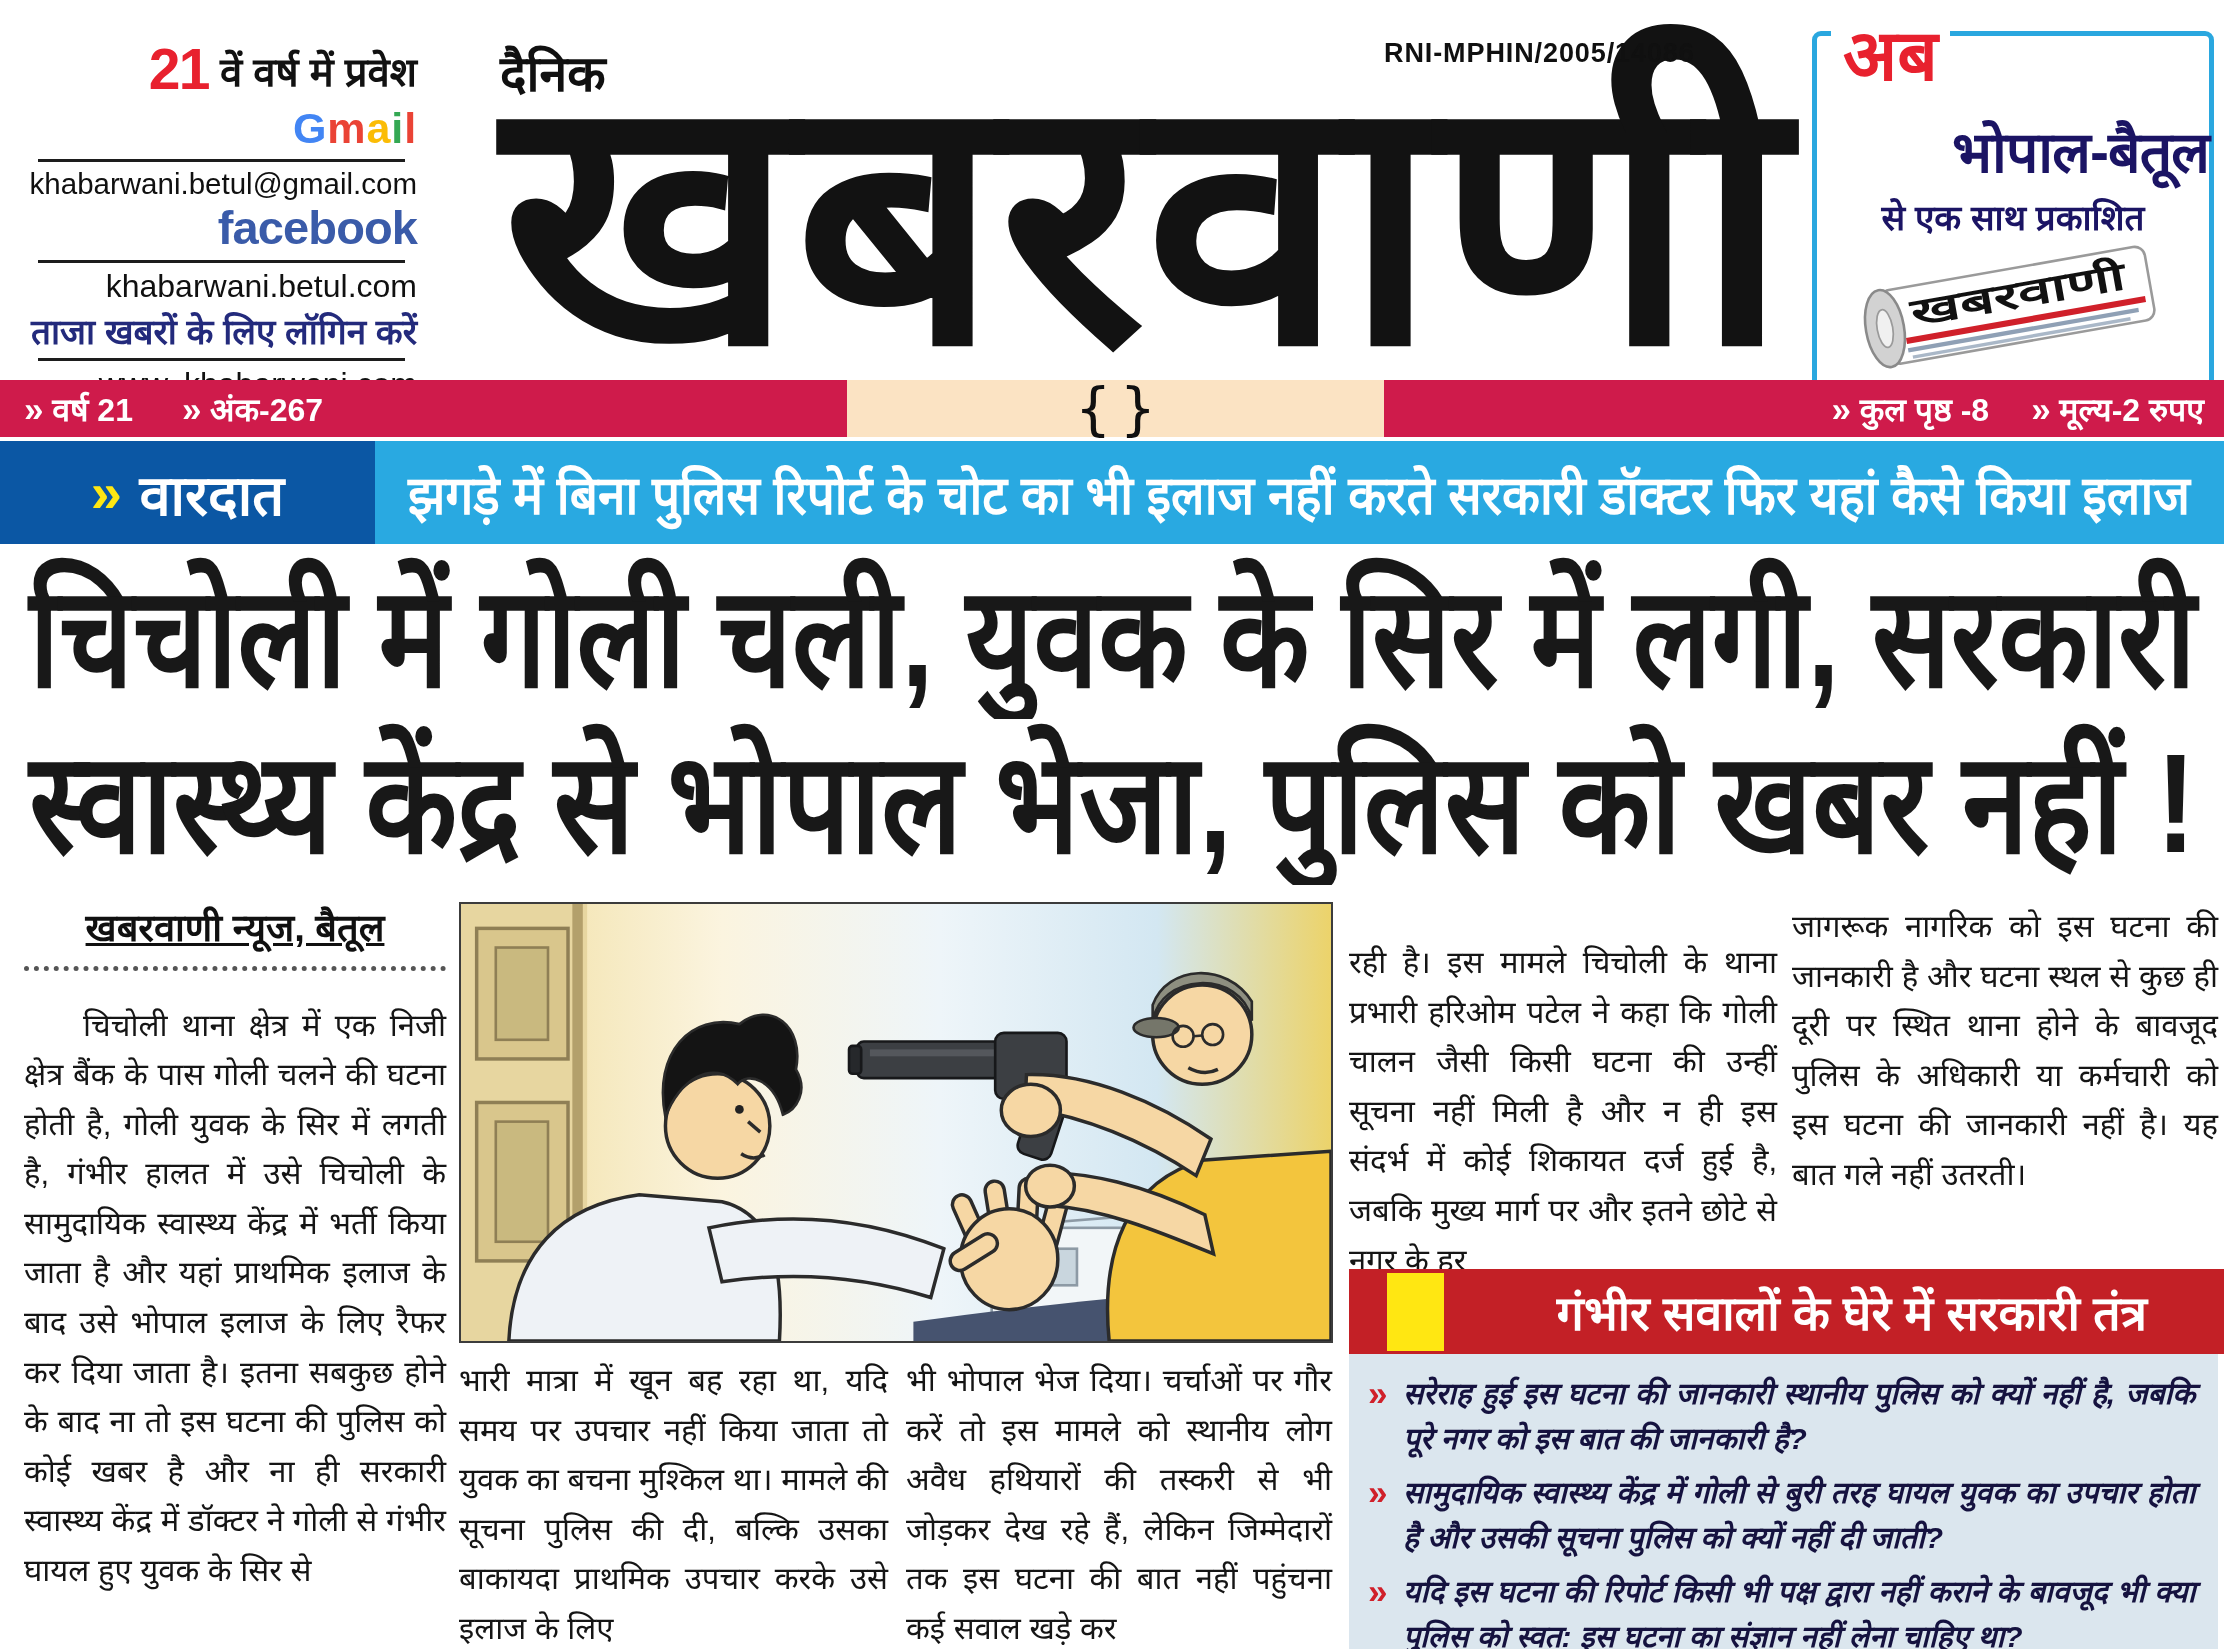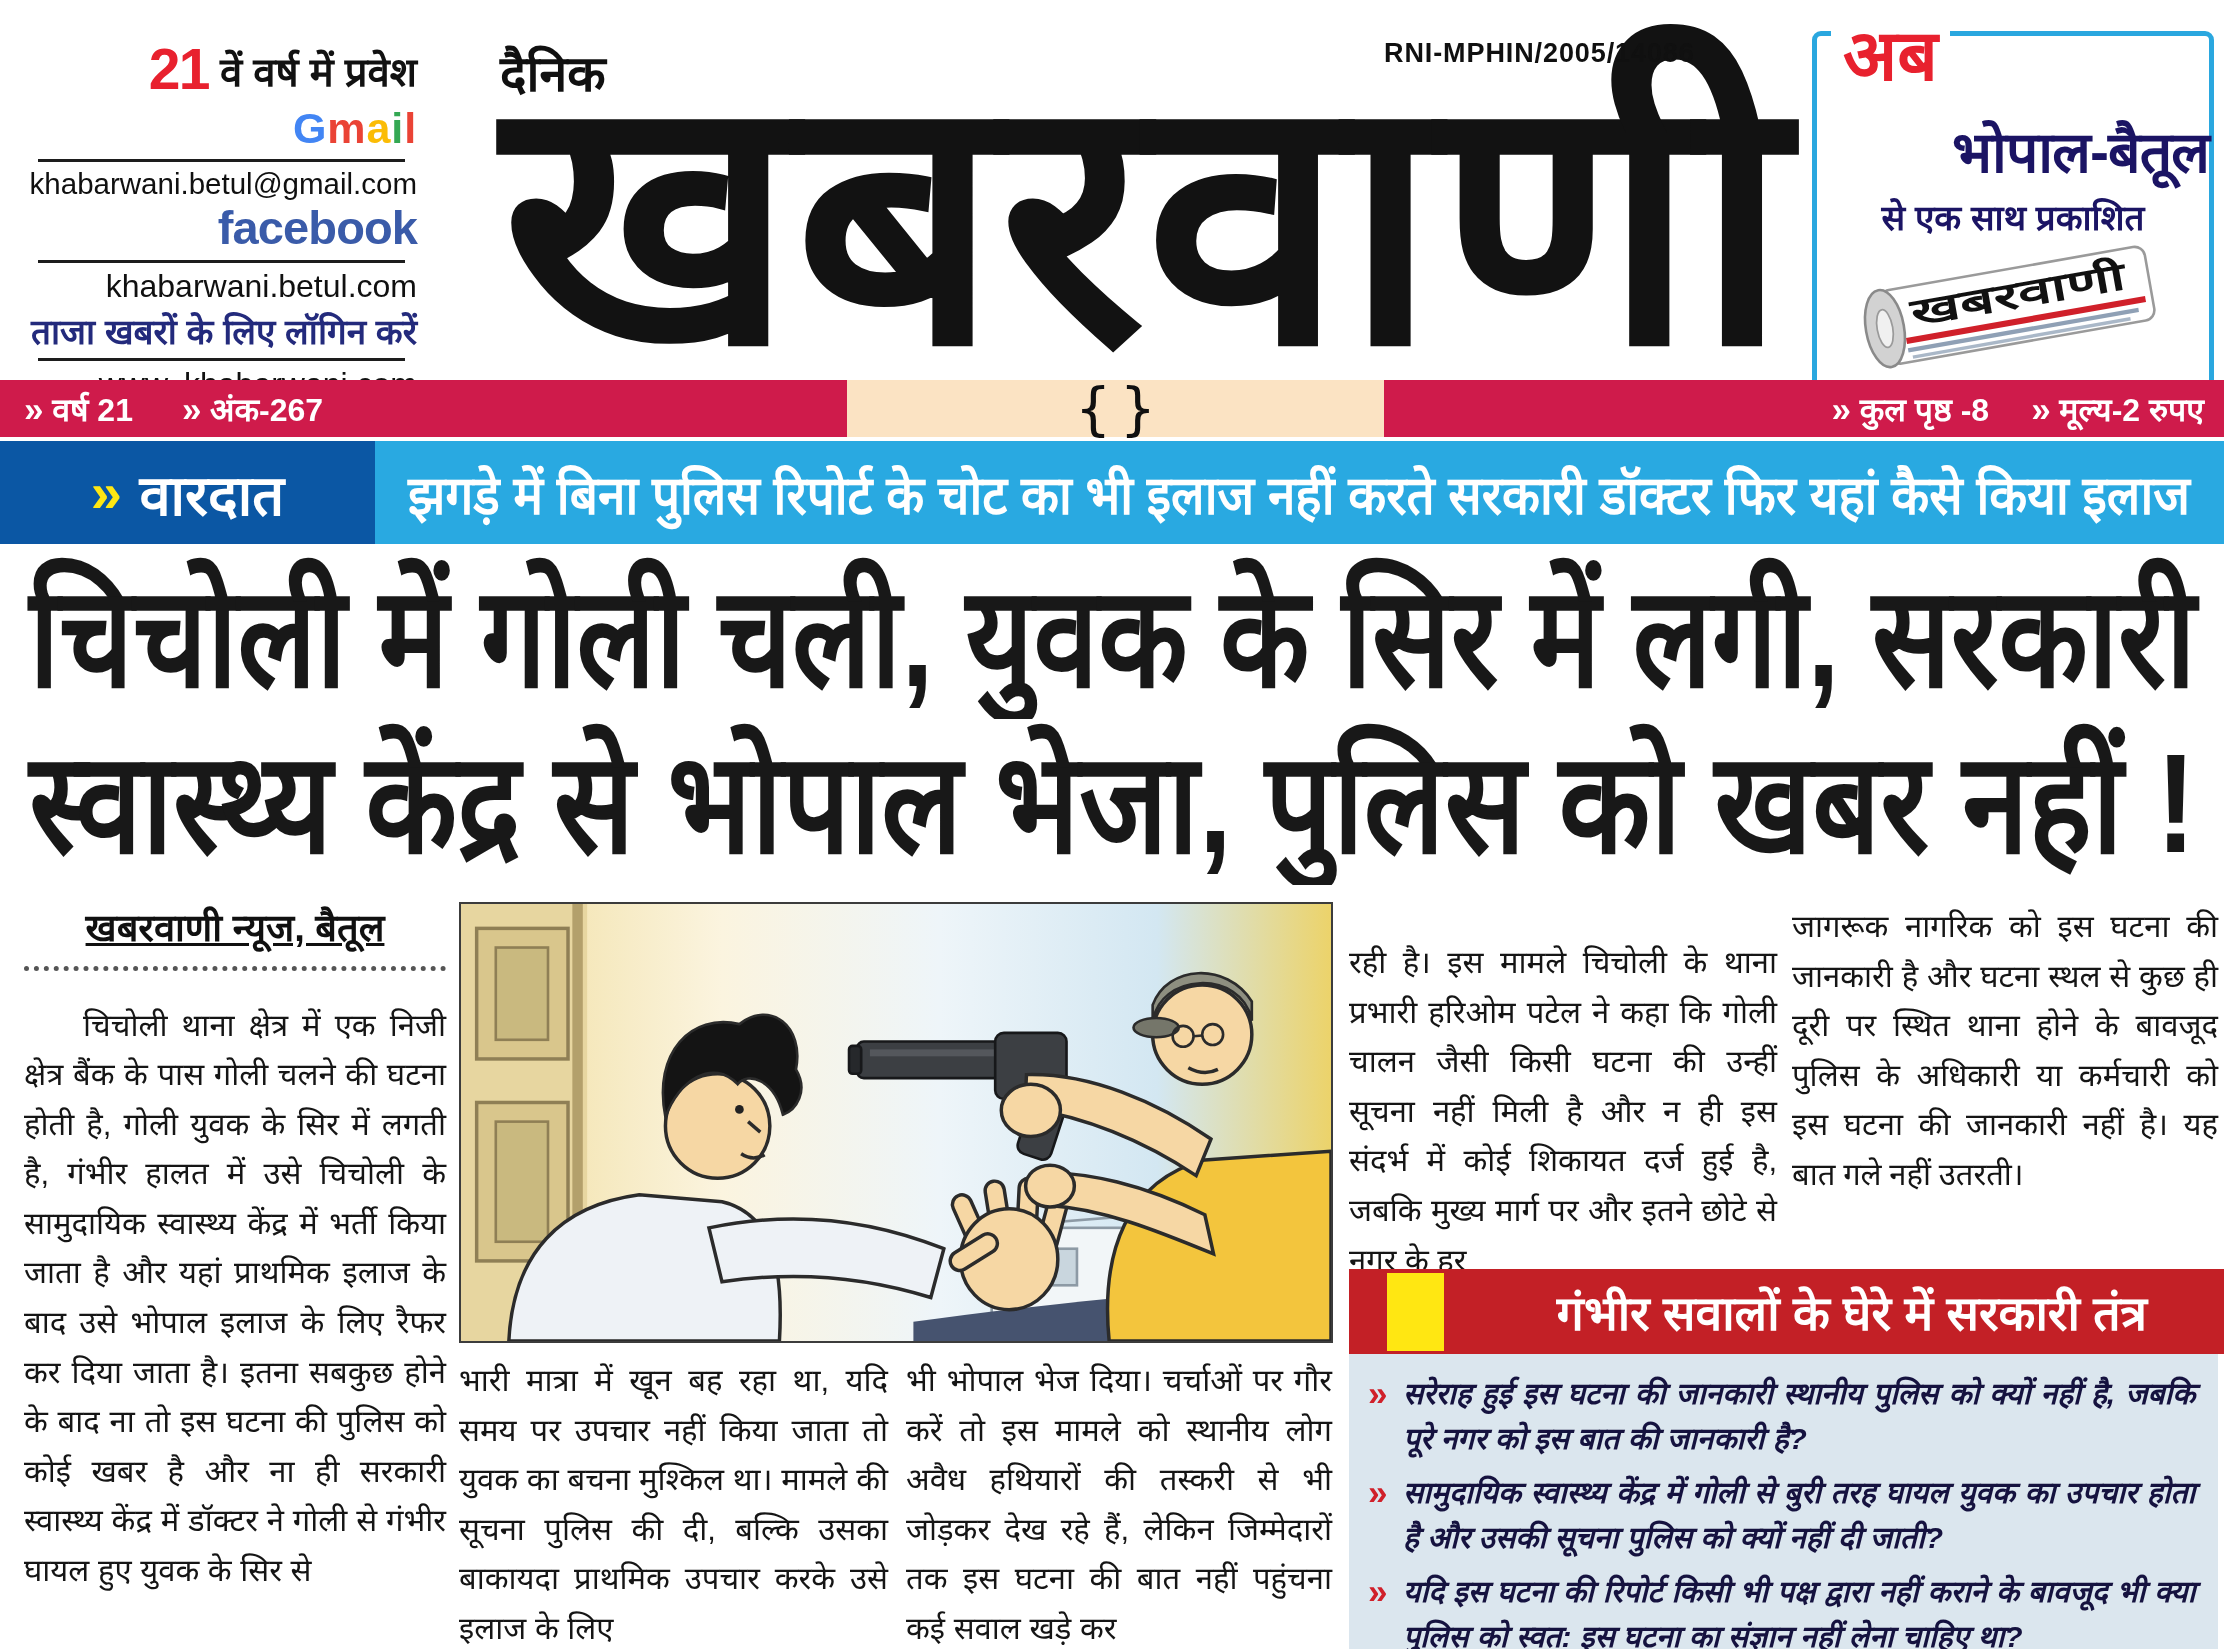--- a/index.html
+++ b/index.html
@@ -223,21 +223,21 @@
       <circle cx="864" cy="150" r="12" fill="none" stroke-width="3"></circle>
       <path d="M842,152 l10,-1" fill="none" stroke-width="3"></path>
       <path d="M836,188 q18,10 34,2" fill="none"></path>
     </g>
   </svg>
 </div>
 
 <div class="abs bodycol" style="left:459px;top:1356px;width:429px;">भारी मात्रा में खून बह रहा था, यदि समय पर उपचार नहीं किया जाता तो युवक का बचना मुश्किल था। मामले की सूचना पुलिस की दी, बल्कि उसका बाकायदा प्राथमिक उपचार करके उसे इलाज के लिए</div>
 <div class="abs bodycol" style="left:906px;top:1356px;width:426px;">भी भोपाल भेज दिया। चर्चाओं पर गौर करें तो इस मामले को स्थानीय लोग अवैध हथियारों की तस्करी से भी जोड़कर देख रहे हैं, लेकिन जिम्मेदारों तक इस घटना की बात नहीं पहुंचना कई सवाल खड़े कर</div>
 <div class="abs bodycol" style="left:1349px;top:902px;width:428px;margin-top:36px;">रही है। इस मामले चिचोली के थाना प्रभारी हरिओम पटेल ने कहा कि गोली चालन जैसी किसी घटना की उन्हीं सूचना नहीं मिली है और न ही इस संदर्भ में कोई शिकायत दर्ज हुई है, जबकि मुख्य मार्ग पर और इतने छोटे से नगर के हर</div>
-<div class="abs bodycol" style="left:1792px;top:902px;width:426px;font-family:Liberation Serif, serif;">जागरूक नागरिक को इस घटना की जानकारी है और घटना स्थल से कुछ ही दूरी पर स्थित थाना होने के बावजूद पुलिस के अधिकारी या कर्मचारी को इस घटना की जानकारी नहीं है। यह बात गले नहीं उतरती।</div>
+<div class="abs bodycol" style="left:1792px;top:902px;width:426px;">जागरूक नागरिक को इस घटना की जानकारी है और घटना स्थल से कुछ ही दूरी पर स्थित थाना होने के बावजूद पुलिस के अधिकारी या कर्मचारी को इस घटना की जानकारी नहीं है। यह बात गले नहीं उतरती।</div>
 
 <div class="abs qtitle-bar">
   <div class="yellow-marker"></div>
   <div class="qtitle">गंभीर सवालों के घेरे में सरकारी तंत्र</div>
 </div>
 <div class="abs question-box">
   <div class="q-item">
     <span class="q-bullet">»</span>
     <span class="q-text">सरेराह हुई इस घटना की जानकारी स्थानीय पुलिस को क्यों नहीं है, जबकि पूरे नगर को इस बात की जानकारी है?</span>
   </div>

